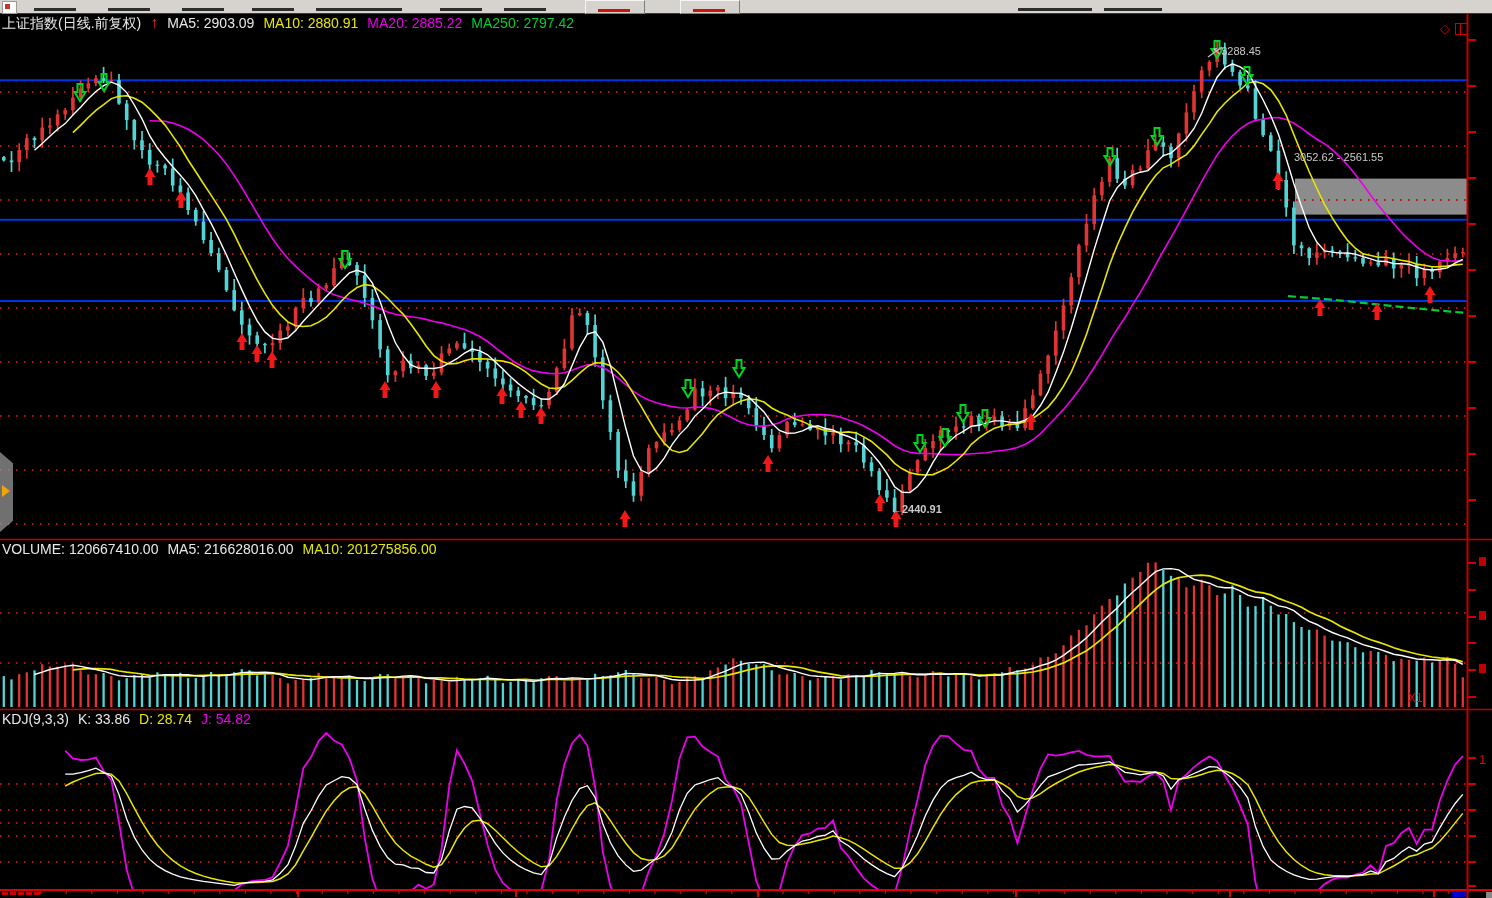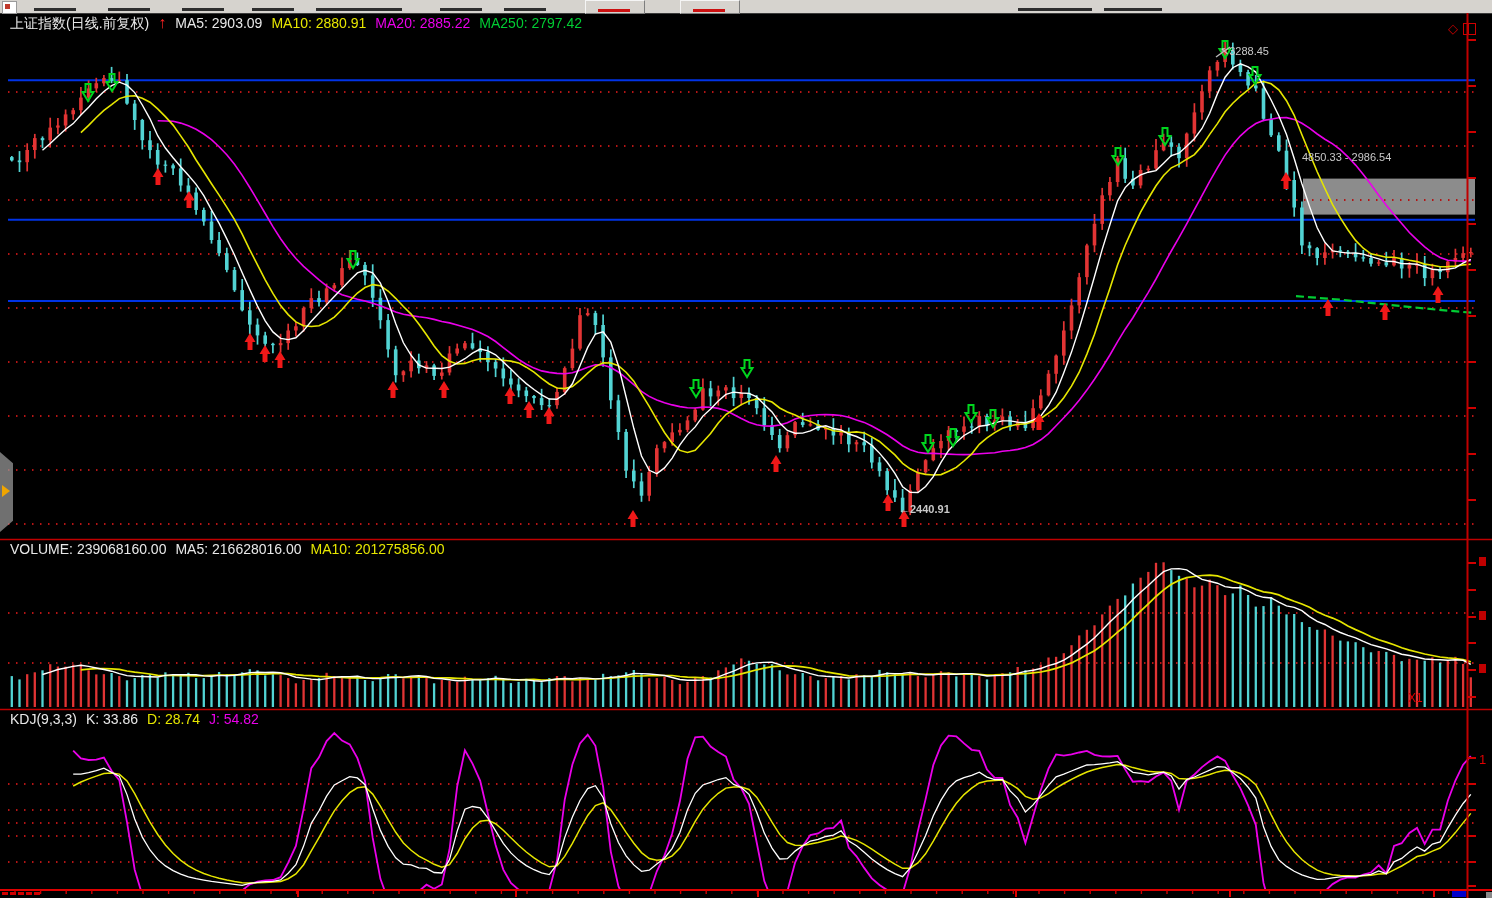--- a/index.html
+++ b/index.html
@@ -6,21 +6,21 @@
   .screen{position:relative;width:1492px;height:898px;overflow:hidden;background:#000;
           font-family:"Liberation Sans","DejaVu Sans",sans-serif;}
   
   .menubar{position:absolute;left:0;top:0;width:1492px;height:13px;background:#d6d3ce;border-bottom:1px solid #3a3a3a;}
   .app-icon{position:absolute;left:2px;top:1px;width:13px;height:11px;background:#fff;border:1px solid #9a9a9a;}
   .app-icon:after{content:"";position:absolute;left:2px;top:2px;width:5px;height:5px;background:#c0392b;}
   .m-stub{position:absolute;top:8px;height:3px;background:#2e2e2e;}
   .m-stub.red{background:#cc1111;}
   .m-btn{position:absolute;top:0px;height:12px;background:#d6d3ce;border:1px solid;border-color:#f5f5f5 #7d7d7d #7d7d7d #f5f5f5;}
   
-  .pane{position:absolute;left:8px;}
+  .pane{position:absolute;left:0;}
   .pane svg{display:block;}
   .hdr{position:absolute;top:1px;left:2px;white-space:nowrap;font-size:14px;pointer-events:none;}
   .hdr span{margin-right:9px;}
   .t-white{color:#e8e8e8;}
   .t-yellow{color:#e6e600;}
   .t-magenta{color:#ea00ea;}
   .t-green{color:#00cc33;}
   .trend-up{color:#ff2222;font-weight:bold;font-size:16px;margin-right:4px;}
   .anno{position:absolute;color:#c9c9c9;font-size:11px;white-space:nowrap;pointer-events:none;}
   .corner-icons{position:absolute;top:8px;left:1440px;color:#d00000;font-size:13px;display:flex;align-items:center;pointer-events:auto;}
@@ -493,21 +493,21 @@
         <line x1="1208" y1="44" x2="1222" y2="34" stroke="#bbbbbb" stroke-width="1.4"></line>
       </svg>
     <div class="hdr">
       <span class="t-white">上证指数(日线.前复权)</span><span class="trend-up">↑</span><span class="t-white">MA5: 2903.09</span><span class="t-yellow">MA10: 2880.91</span><span class="t-magenta">MA20: 2885.22</span><span class="t-green">MA250: 2797.42</span>
     </div>
     <div class="corner-icons">
       <span>◇</span>
       <span class="split-icon"></span>
     </div>
     <div class="anno" style="left:1212px;top:32px;"><span>↖</span><span>3288.45</span></div>
-    <div class="anno" style="left:1294px;top:138px;">4850.33 - 2986.54</div>
+    <div class="anno" style="left:1294px;top:138px;">3052.62 - 2561.55</div>
     <div class="anno" style="left:891px;top:490px;font-weight:bold;">←2440.91</div>
   </div>
 
   <div class="pane" style="top:540px;">
     <svg id="svg-vol" width="1467" height="170">
         <line x1="0" y1="73" x2="1467" y2="73" stroke="#b31515" stroke-width="2" stroke-dasharray="1.5 6.5"></line>
         <line x1="0" y1="123" x2="1467" y2="123" stroke="#b31515" stroke-width="2" stroke-dasharray="1.5 6.5"></line>
         <line x1="3.8" y1="167" x2="3.8" y2="136.1" stroke="#52d4d4" stroke-width="2.3"></line>
         <line x1="11.5" y1="167" x2="11.5" y2="139.4" stroke="#52d4d4" stroke-width="2.3"></line>
         <line x1="19.2" y1="167" x2="19.2" y2="134.2" stroke="#e23434" stroke-width="2.3"></line>
@@ -696,21 +696,21 @@
         <line x1="1424.4" y1="167" x2="1424.4" y2="117.4" stroke="#e23434" stroke-width="2.3"></line>
         <line x1="1432.1" y1="167" x2="1432.1" y2="122.6" stroke="#52d4d4" stroke-width="2.3"></line>
         <line x1="1439.8" y1="167" x2="1439.8" y2="120.8" stroke="#e23434" stroke-width="2.3"></line>
         <line x1="1447.4" y1="167" x2="1447.4" y2="116.8" stroke="#e23434" stroke-width="2.3"></line>
         <line x1="1455.1" y1="167" x2="1455.1" y2="123.9" stroke="#e23434" stroke-width="2.3"></line>
         <line x1="1462.8" y1="167" x2="1462.8" y2="137.3" stroke="#e23434" stroke-width="2.3"></line>
         <polyline points="72.9,129.8 80.6,129.2 88.3,128.7 95.9,128.7 103.6,128.8 111.3,129.4 119.0,131.0 126.7,132.2 134.3,133.0 142.0,134.0 149.7,135.3 157.4,135.5 165.1,135.5 172.7,135.7 180.4,135.7 188.1,135.8 195.8,135.6 203.5,135.4 211.1,135.1 218.8,135.1 226.5,134.9 234.2,134.9 241.8,134.4 249.5,133.8 257.2,134.1 264.9,133.7 272.6,133.4 280.2,133.6 287.9,134.7 295.6,135.3 303.3,135.7 311.0,136.3 318.6,136.6 326.3,137.2 334.0,137.5 341.7,137.9 349.4,137.9 357.0,138.1 364.7,137.9 372.4,137.7 380.1,137.2 387.7,136.8 395.4,137.4 403.1,137.4 410.8,137.2 418.5,137.2 426.1,137.9 433.8,137.9 441.5,137.9 449.2,138.3 456.9,138.6 464.5,139.1 472.2,139.3 479.9,139.5 487.6,139.5 495.3,139.7 502.9,139.7 510.6,139.8 518.3,139.6 526.0,139.4 533.6,140.0 541.3,139.8 549.0,139.4 556.7,139.2 564.4,139.7 572.0,139.6 579.7,139.2 587.4,139.0 595.1,138.5 602.8,138.1 610.4,137.4 618.1,136.8 625.8,136.2 633.5,136.0 641.2,135.7 648.8,135.7 656.5,135.5 664.2,135.5 671.9,136.5 679.5,137.1 687.2,137.4 694.9,137.8 702.6,138.5 710.3,138.1 717.9,137.0 725.6,135.7 733.3,133.8 741.0,131.9 748.7,129.8 756.3,128.1 764.0,126.7 771.7,126.2 779.4,125.9 787.1,126.2 794.7,126.8 802.4,128.0 810.1,130.1 817.8,131.9 825.4,133.1 833.1,134.3 840.8,135.8 848.5,136.2 856.2,136.3 863.8,136.4 871.5,136.1 879.2,135.8 886.9,135.2 894.6,134.8 902.2,134.4 909.9,134.4 917.6,134.2 925.3,134.2 933.0,133.7 940.6,133.4 948.3,134.0 956.0,134.2 963.7,134.2 971.3,134.4 979.0,135.1 986.7,134.9 994.4,134.5 1002.1,134.3 1009.7,133.9 1017.4,133.7 1025.1,132.9 1032.8,132.0 1040.5,130.3 1048.1,128.4 1055.8,125.8 1063.5,122.9 1071.2,119.1 1078.9,114.8 1086.5,110.7 1094.2,105.1 1101.9,98.8 1109.6,92.2 1117.2,86.0 1124.9,78.7 1132.6,71.1 1140.3,63.8 1148.0,56.5 1155.6,49.8 1163.3,44.3 1171.0,40.4 1178.7,37.7 1186.4,36.5 1194.0,35.5 1201.7,35.1 1209.4,35.9 1217.1,38.2 1224.8,41.3 1232.4,43.6 1240.1,46.1 1247.8,49.2 1255.5,51.9 1263.1,52.9 1270.8,54.9 1278.5,58.4 1286.2,61.3 1293.9,64.0 1301.5,67.3 1309.2,71.8 1316.9,75.2 1324.6,78.1 1332.3,81.6 1339.9,86.0 1347.6,89.6 1355.3,92.9 1363.0,96.8 1370.7,99.7 1378.3,102.1 1386.0,104.7 1393.7,107.8 1401.4,110.1 1409.0,112.0 1416.7,114.0 1424.4,115.5 1432.1,117.0 1439.8,117.9 1447.4,118.5 1455.1,119.7 1462.8,121.9 " fill="none" stroke="#e6e600" stroke-width="1.7"></polyline>
         <polyline points="34.5,134.5 42.2,132.1 49.9,129.5 57.6,128.0 65.2,126.4 72.9,125.2 80.6,126.4 88.3,128.0 95.9,129.5 103.6,131.2 111.3,133.6 119.0,135.6 126.7,136.3 134.3,136.5 142.0,136.7 149.7,137.0 157.4,135.4 165.1,134.6 172.7,134.8 180.4,134.6 188.1,134.7 195.8,135.9 203.5,136.3 211.1,135.4 218.8,135.7 226.5,135.2 234.2,134.0 241.8,132.6 249.5,132.3 257.2,132.5 264.9,132.3 272.6,132.8 280.2,134.6 287.9,137.2 295.6,138.1 303.3,139.1 311.0,139.7 318.6,138.6 326.3,137.2 334.0,136.8 341.7,136.6 349.4,136.2 357.0,137.6 364.7,138.6 372.4,138.6 380.1,137.8 387.7,137.5 395.4,137.1 403.1,136.1 410.8,135.7 418.5,136.5 426.1,138.4 433.8,138.7 441.5,139.7 449.2,140.8 456.9,140.6 464.5,139.9 472.2,139.9 479.9,139.3 487.6,138.1 495.3,138.8 502.9,139.4 510.6,139.8 518.3,139.9 526.0,140.8 533.6,141.2 541.3,140.2 549.0,139.0 556.7,138.5 564.4,138.7 572.0,137.9 579.7,138.1 587.4,138.9 595.1,138.4 602.8,137.4 610.4,136.8 618.1,135.5 625.8,133.5 633.5,133.6 641.2,134.0 648.8,134.6 656.5,135.5 664.2,137.5 671.9,139.5 679.5,140.2 687.2,140.2 694.9,140.0 702.6,139.5 710.3,136.8 717.9,133.9 725.6,131.2 733.3,127.6 741.0,124.3 748.7,122.9 756.3,122.4 764.0,122.3 771.7,124.7 779.4,127.4 787.1,129.5 794.7,131.2 802.4,133.6 810.1,135.6 817.8,136.3 825.4,136.7 833.1,137.3 840.8,138.0 848.5,136.8 856.2,136.2 863.8,136.2 871.5,135.0 879.2,133.5 886.9,133.6 894.6,133.4 902.2,132.5 909.9,133.8 917.6,134.8 925.3,134.7 933.0,134.1 940.6,134.2 948.3,134.2 956.0,133.6 963.7,133.6 971.3,134.6 979.0,136.0 986.7,135.6 994.4,135.4 1002.1,135.0 1009.7,133.2 1017.4,131.4 1025.1,130.3 1032.8,128.5 1040.5,125.6 1048.1,123.5 1055.8,120.1 1063.5,115.4 1071.2,109.6 1078.9,104.1 1086.5,97.8 1094.2,90.0 1101.9,82.1 1109.6,74.8 1117.2,67.9 1124.9,59.6 1132.6,52.2 1140.3,45.5 1148.0,38.3 1155.6,31.6 1163.3,28.9 1171.0,28.6 1178.7,29.9 1186.4,34.8 1194.0,39.4 1201.7,41.3 1209.4,43.2 1217.1,46.6 1224.8,47.8 1232.4,47.7 1240.1,50.8 1247.8,55.1 1255.5,57.3 1263.1,58.0 1270.8,62.1 1278.5,65.9 1286.2,67.4 1293.9,70.6 1301.5,76.6 1309.2,81.4 1316.9,84.5 1324.6,88.8 1332.3,92.5 1339.9,95.4 1347.6,97.8 1355.3,101.4 1363.0,104.7 1370.7,106.8 1378.3,108.9 1386.0,111.5 1393.7,114.2 1401.4,115.5 1409.0,117.3 1416.7,119.0 1424.4,119.5 1432.1,119.8 1439.8,120.2 1447.4,119.7 1455.1,120.3 1462.8,124.3 " fill="none" stroke="#ffffff" stroke-width="1.4"></polyline>
       </svg>
     <div class="hdr">
-      <span class="t-white">VOLUME: 239068160.00</span><span class="t-white">MA5: 216628016.00</span><span class="t-yellow">MA10: 201275856.00</span>
+      <span class="t-white">VOLUME: 120667410.00</span><span class="t-white">MA5: 216628016.00</span><span class="t-yellow">MA10: 201275856.00</span>
     </div>
   </div>
 
   <div class="pane" style="top:710px;">
     <svg id="svg-kdj" width="1467" height="180">
         <line x1="0" y1="152.0" x2="1467" y2="152.0" stroke="#b31515" stroke-width="2" stroke-dasharray="1.5 6.5"></line>
         <line x1="0" y1="126.0" x2="1467" y2="126.0" stroke="#b31515" stroke-width="2" stroke-dasharray="1.5 6.5"></line>
         <line x1="0" y1="113.0" x2="1467" y2="113.0" stroke="#b31515" stroke-width="2" stroke-dasharray="1.5 6.5"></line>
         <line x1="0" y1="100.0" x2="1467" y2="100.0" stroke="#b31515" stroke-width="2" stroke-dasharray="1.5 6.5"></line>
         <line x1="0" y1="74.0" x2="1467" y2="74.0" stroke="#b31515" stroke-width="2" stroke-dasharray="1.5 6.5"></line>

